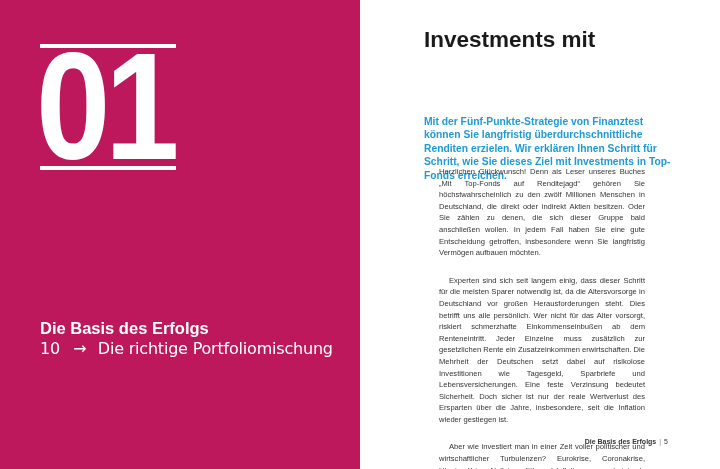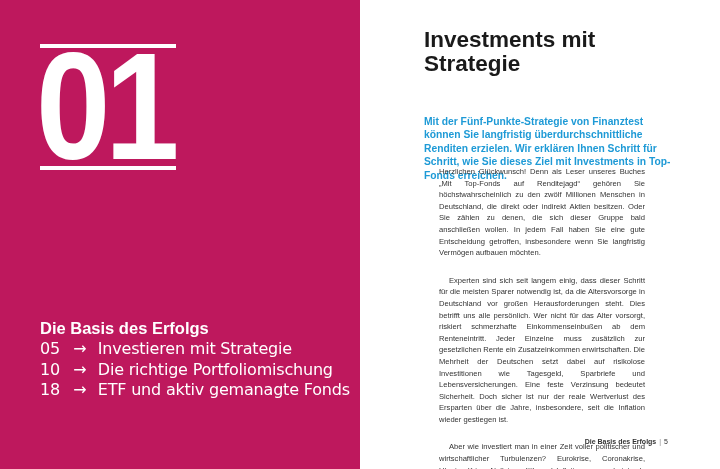--- a/index.html
+++ b/index.html
@@ -28,41 +28,30 @@
 <body>
 
 <div class="left">
   <div class="bar top"></div>
   <div class="bignum">01</div>
   <div class="bar bot"></div>
 
   <div class="toc">
     <div class="toc-title">Die Basis des Erfolgs</div>
     <div class="toc-item">
-      <span class="num">05</span>
-      <span class="arr">→</span>
-      <span>Investieren mit Strategie</span>
-    </div>
-    <div class="toc-item">
       <span class="num">10</span>
       <span class="arr">→</span>
       <span>Die richtige Portfoliomischung</span>
-    </div>
-    <div class="toc-item">
-      <span class="num">18</span>
-      <span class="arr">→</span>
-      <span>ETF und aktiv gemanagte Fonds</span>
     </div>
   </div>
 </div>
 
 <div class="right">
   <div class="heading">
     <div>Investments mit</div>
-    <div>Strategie</div>
   </div>
   <div class="intro">Mit der Fünf-Punkte-Strategie von Finanztest können Sie langfristig überdurchschnittliche Renditen erzielen. Wir erklären Ihnen Schritt für Schritt, wie Sie dieses Ziel mit Investments in Top-Fonds erreichen.</div>
   <div class="body">
     <p>Herzlichen Glückwunsch! Denn als Leser unseres Buches „Mit Top-Fonds auf Renditejagd“ gehören Sie höchstwahrscheinlich zu den zwölf Millionen Menschen in Deutschland, die direkt oder indirekt Aktien besitzen. Oder Sie zählen zu denen, die sich dieser Gruppe bald anschließen wollen. In jedem Fall haben Sie eine gute Entscheidung getroffen, insbesondere wenn Sie langfristig Vermögen aufbauen möchten.</p>
     <p class="ind">Experten sind sich seit langem einig, dass dieser Schritt für die meisten Sparer notwendig ist, da die Altersvorsorge in Deutschland vor großen Herausforderungen steht. Dies betrifft uns alle persönlich. Wer nicht für das Alter vorsorgt, riskiert schmerzhafte Einkommenseinbußen ab dem Renteneintritt. Jeder Einzelne muss zusätzlich zur gesetzlichen Rente ein Zusatzeinkommen erwirtschaften. Die Mehrheit der Deutschen setzt dabei auf risikolose Investitionen wie Tagesgeld, Sparbriefe und Lebensversicherungen. Eine feste Verzinsung bedeutet Sicherheit. Doch sicher ist nur der reale Wertverlust des Ersparten über die Jahre, insbesondere, seit die Inflation wieder gestiegen ist.</p>
     <p class="ind">Aber wie investiert man in einer Zeit voller politischer und wirtschaftlicher Turbulenzen? Eurokrise, Coronakrise, Ukraine-Krise, Nullzinspolitik und Inflation – es scheint, als würden wir uns seit Jahrzehnten von einer Krise zur nächsten schleppen. Wem kann man in diesen unruhigen Zeiten sein Geld anvertrauen, um es zu vermehren? Die einfache Antwort lautet: der Börse. Wer sich den Kursverlauf des Weltaktienindex MSCI World ansieht, stellt fest: Trotz politischer und wirtschaftlicher Rückschläge in den letzten Jahrzehnten entwickeln sich die Aktienkurse langfristig und insgesamt immer weiter nach oben. Seit 2004 beträgt das Plus des Weltaktienindex über 210 Prozent (Stand: 5.3.2024).</p>
 
   </div>
   <div class="footer">
     <span class="ft">Die Basis des Erfolgs</span><span class="sep">|</span><span>5</span>

